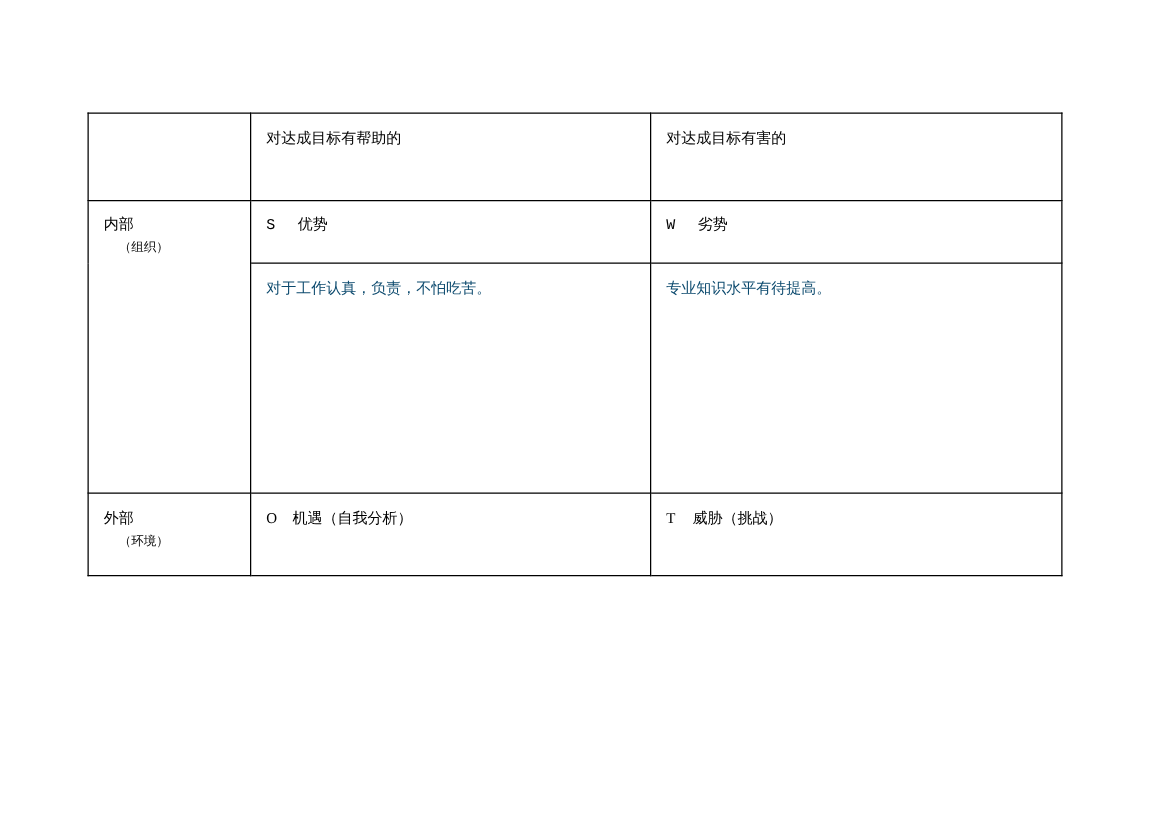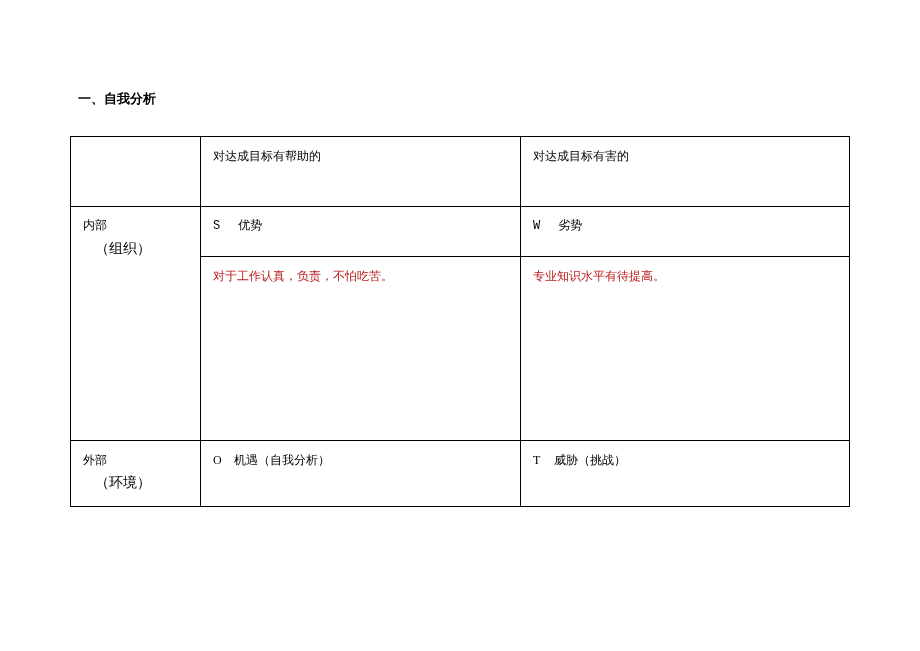--- a/index.html
+++ b/index.html
@@ -51,37 +51,36 @@
       height: 50px;
       font-family: Liberation Mono, monospace;
     }
     .content-row td {
       height: 184px;
     }
     .last-row td {
       height: 66px;
     }
     .muted {
-      color: #b91c1c;
+      color: #0c4a6e;
     }
     .sub-label {
-      font-size: 14px;
+      font-size: 10px;
       margin-top: 2px;
       margin-left: 12px;
     }
     .letter {
       display: inline-block;
       width: 18px;
     }
   </style>
 </head>
 <body>
 
 <div class="page">
-  <div class="section-title">一、自我分析</div>
 
   <table>
     <colgroup>
       <col class="col-left">
       <col class="col-mid">
       <col class="col-right">
     </colgroup>
 
     <tbody>
         <tr class="header-row">

